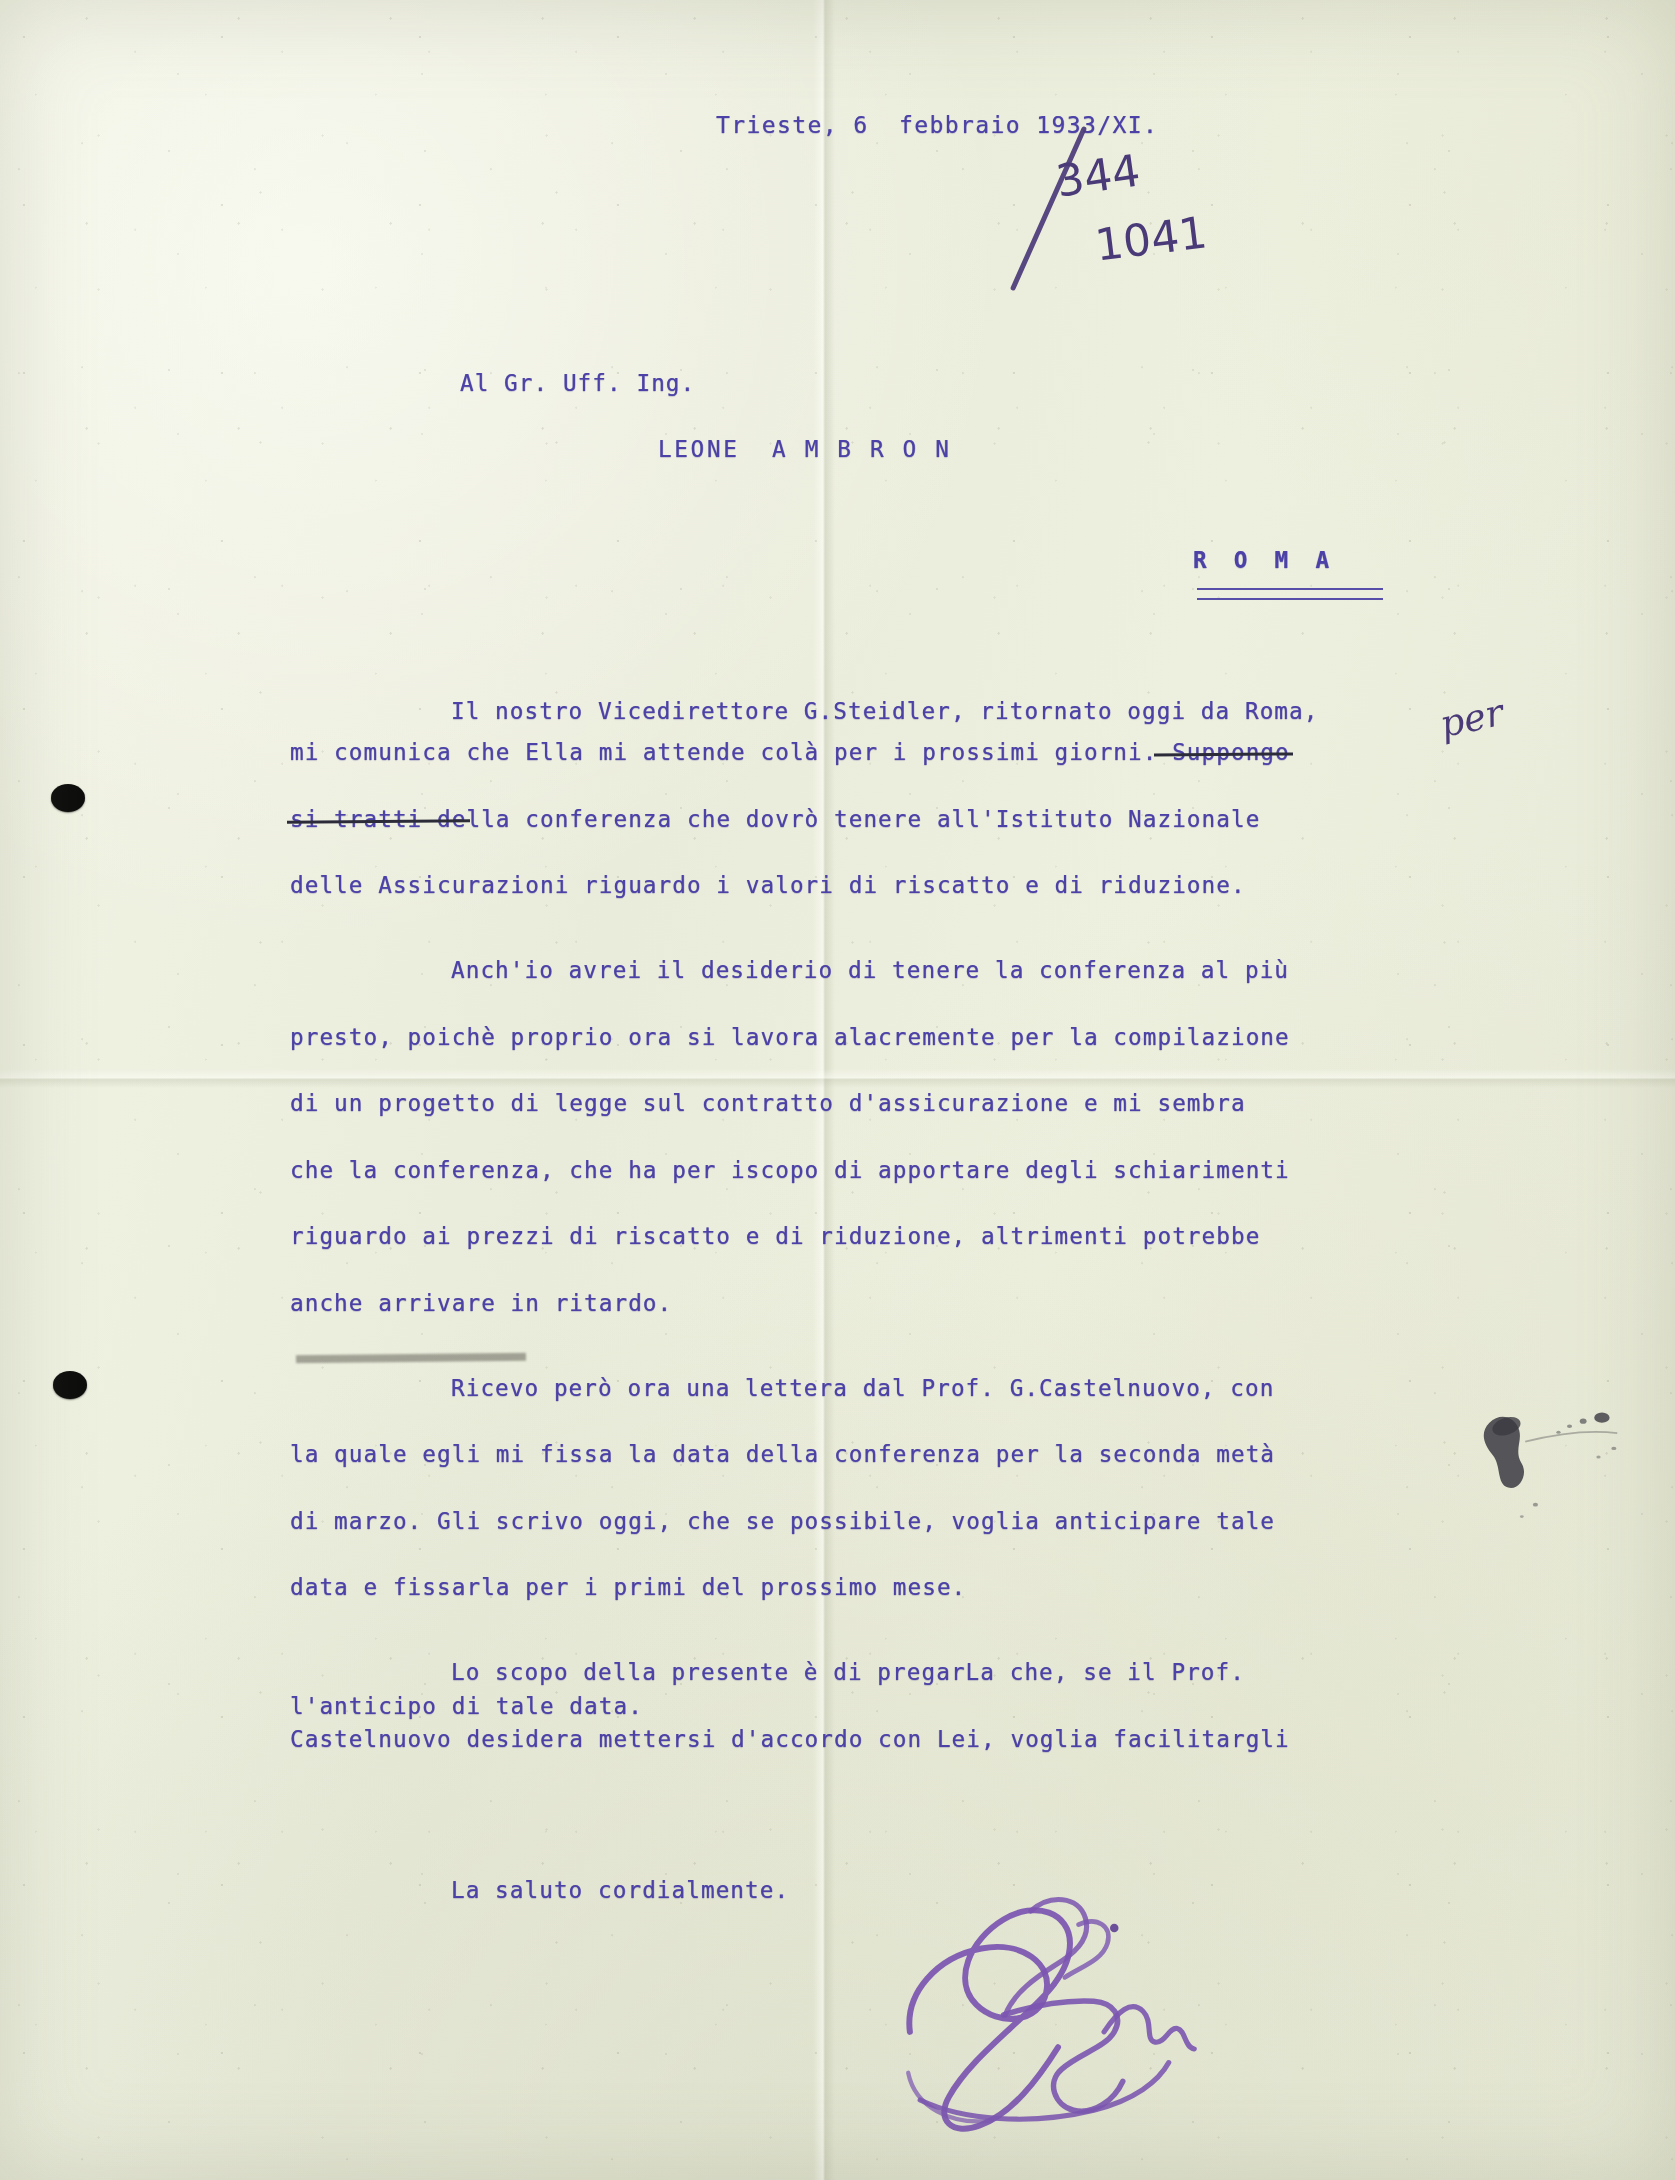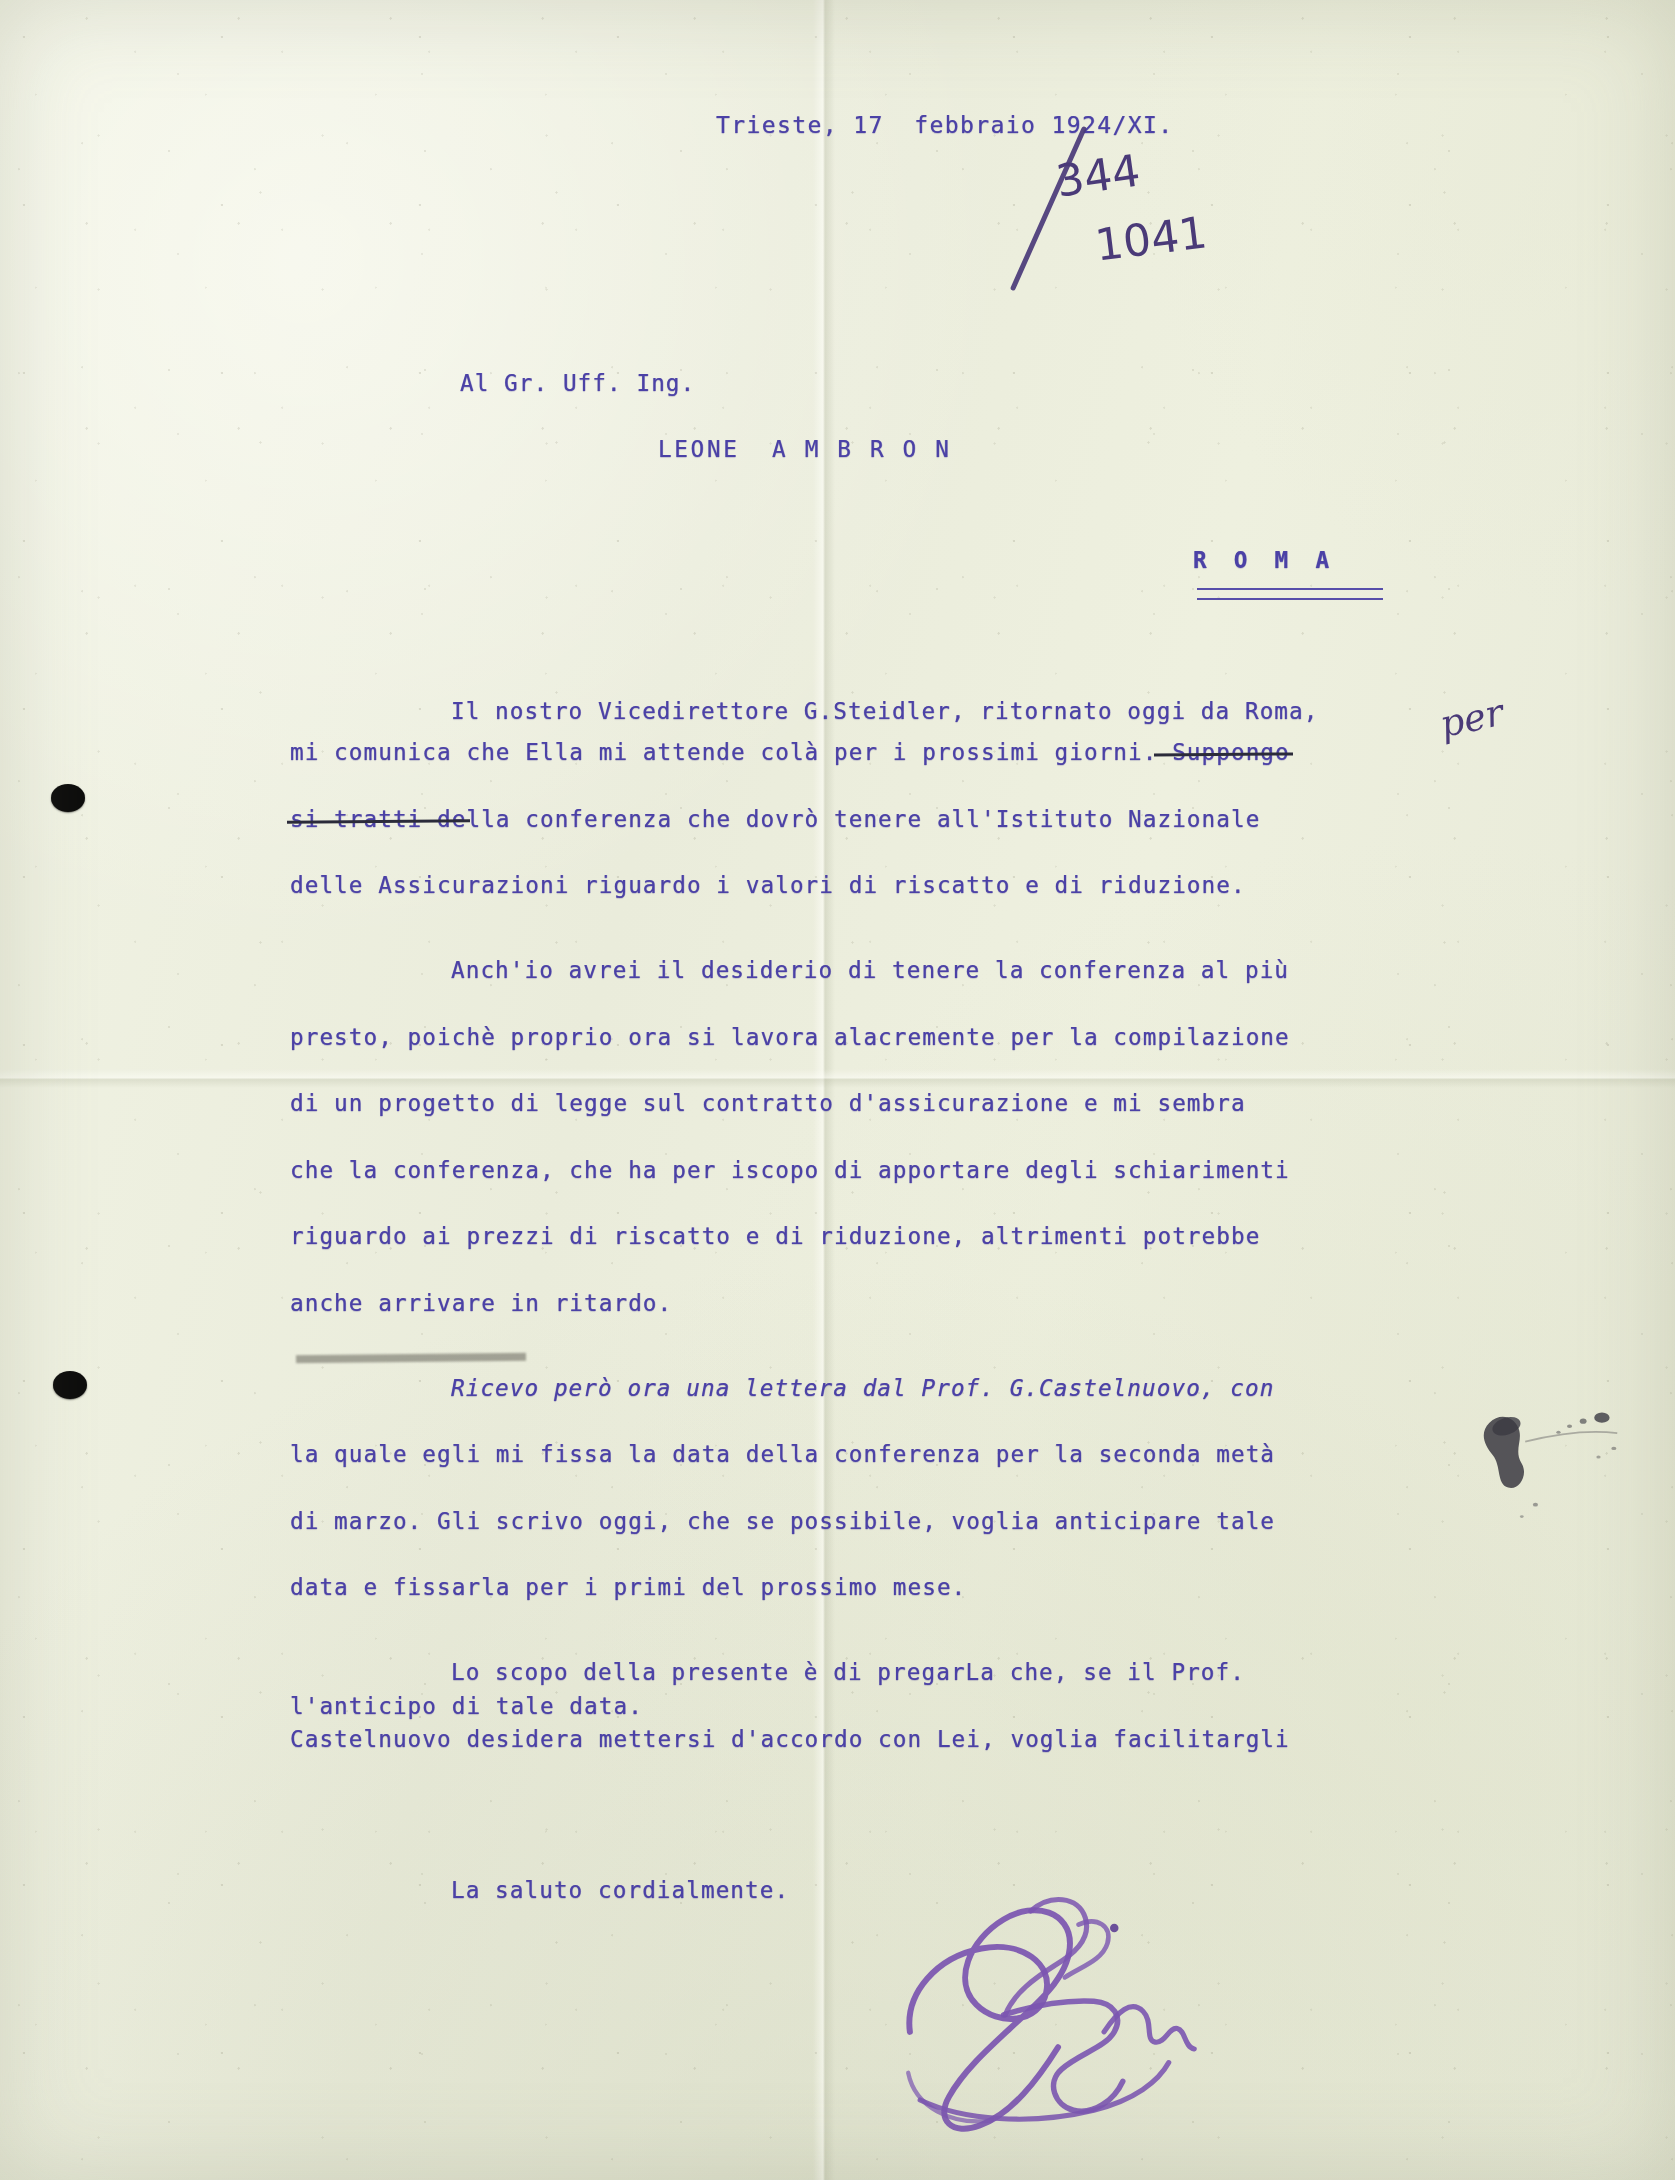--- a/index.html
+++ b/index.html
@@ -253,21 +253,21 @@
 
   <div class="paper-grain"></div>
   <div class="speckles"></div>
   <div class="fold" style="left:813px;"></div>
   <div class="fold-h" style="top:1069px;"></div>
 
   <div class="punch" style="left:51px; top:784px;"></div>
   <div class="punch" style="left:53px; top:1371px;"></div>
 
 
-  <div class="tw date-line">Trieste, 17  febbraio 1924/XI.</div>
+  <div class="tw date-line">Trieste, 6  febbraio 1933/XI.</div>
 
   <div class="hand-slash"></div>
   <div class="hand hand-344">344</div>
   <div class="hand hand-1041">1041</div>
 
   <div class="tw addr-1">Al Gr. Uff. Ing.</div>
   <div class="tw addr-2">LEONE  A M B R O N</div>
   <div class="tw addr-4">R O M A</div>
   <div class="addr-rule"></div>
 
@@ -275,21 +275,21 @@
       <div class="tw body-line ind" style="top: 698px;"><span>Il nostro Vicedirettore G.Steidler, ritornato oggi da Roma,</span></div>
       <div class="tw body-line" style="top: 739px;"><span>mi comunica che Ella mi attende colà per i prossimi giorni.</span><span class="strike"> Suppongo</span></div>
       <div class="tw body-line" style="top: 806px;"><span class="strike">si tratti de</span><span>lla conferenza che dovrò tenere all'Istituto Nazionale</span></div>
       <div class="tw body-line" style="top: 872px;"><span>delle Assicurazioni riguardo i valori di riscatto e di riduzione.</span></div>
       <div class="tw body-line ind" style="top: 957px;"><span>Anch'io avrei il desiderio di tenere la conferenza al più</span></div>
       <div class="tw body-line" style="top: 1024px;"><span>presto, poichè proprio ora si lavora alacremente per la compilazione</span></div>
       <div class="tw body-line" style="top: 1090px;"><span>di un progetto di legge sul contratto d'assicurazione e mi sembra</span></div>
       <div class="tw body-line" style="top: 1157px;"><span>che la conferenza, che ha per iscopo di apportare degli schiarimenti</span></div>
       <div class="tw body-line" style="top: 1223px;"><span>riguardo ai prezzi di riscatto e di riduzione, altrimenti potrebbe</span></div>
       <div class="tw body-line" style="top: 1290px;"><span>anche arrivare in ritardo.</span></div>
-      <div class="tw body-line ind" style="top: 1375px; font-style: italic;"><span>Ricevo però ora una lettera dal Prof. G.Castelnuovo, con</span></div>
+      <div class="tw body-line ind" style="top: 1375px;"><span>Ricevo però ora una lettera dal Prof. G.Castelnuovo, con</span></div>
       <div class="tw body-line" style="top: 1441px;"><span>la quale egli mi fissa la data della conferenza per la seconda metà</span></div>
       <div class="tw body-line" style="top: 1508px;"><span>di marzo. Gli scrivo oggi, che se possibile, voglia anticipare tale</span></div>
       <div class="tw body-line" style="top: 1574px;"><span>data e fissarla per i primi del prossimo mese.</span></div>
       <div class="tw body-line ind" style="top: 1659px;"><span>Lo scopo della presente è di pregarLa che, se il Prof.</span></div>
       <div class="tw body-line" style="top: 1726px;"><span>Castelnuovo desidera mettersi d'accordo con Lei, voglia facilitargli</span></div>
       <div class="tw body-line" style="top: 1693px; text-align: center;"><span>l'anticipo di tale data.</span></div>
       <div class="tw body-line ind" style="top: 1877px;">La saluto cordialmente.</div>
     </div>
 
   <div class="hand hand-per">per</div>

